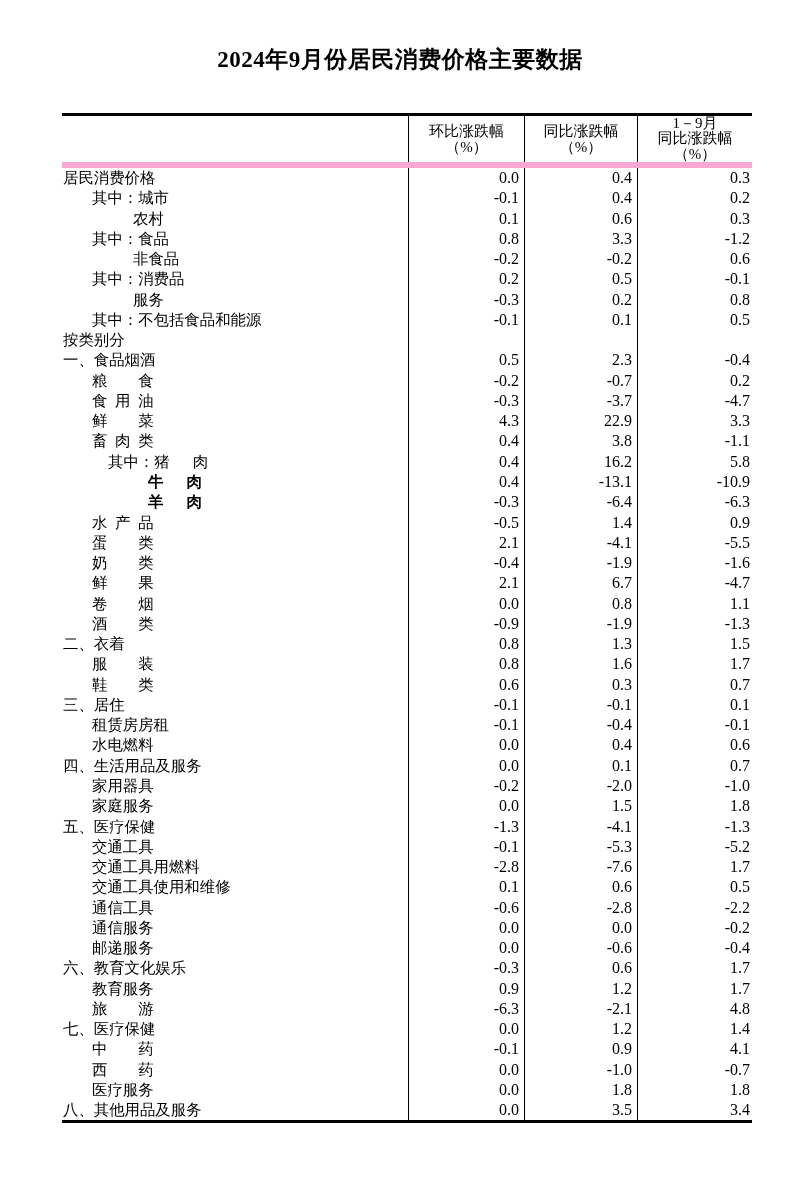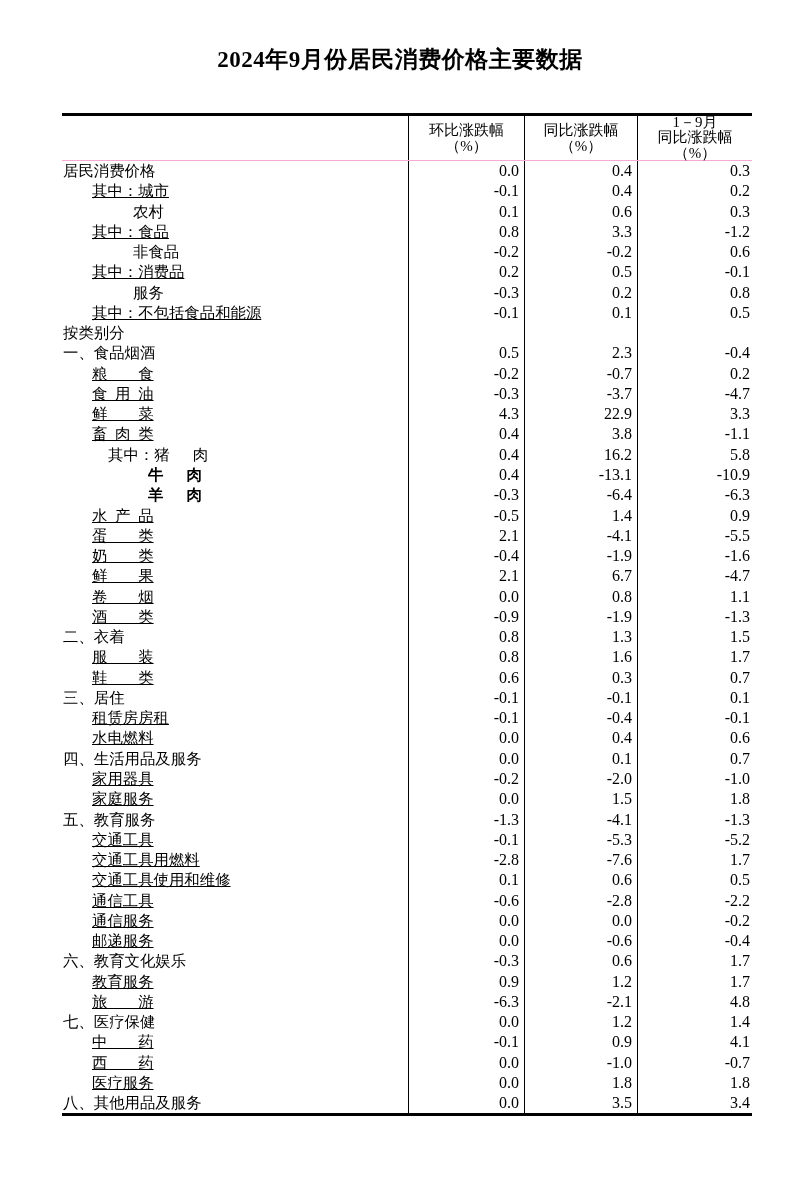--- a/index.html
+++ b/index.html
@@ -11,21 +11,21 @@
   .title{
     position:absolute;top:44px;left:0;width:800px;margin:0;
     text-align:center;font-size:23px;font-weight:bold;letter-spacing:0.5px;
   }
   .cpi-table{
     position:absolute;left:62px;top:113px;width:690px;
     border-top:3px solid #000;border-bottom:3px solid #000;
     box-sizing:content-box;
   }
   .thead{
-    display:flex;height:45px;border-bottom:1px solid #f9a8d4;box-sizing:border-box;
+    display:flex;height:52px;border-bottom:6px solid #f9a8d4;box-sizing:border-box;
   }
   .th{
     display:flex;flex-direction:column;justify-content:center;align-items:center;
     font-size:15px;line-height:16.5px;box-sizing:border-box;text-align:center;
   }
   .th1{width:347px;border-right:1.6px solid #000;}
   .th2{width:116px;border-right:1.6px solid #000;}
   .th3{width:113px;border-right:1.6px solid #000;}
   .th4{width:114px;line-height:15.2px;text-align:right;}
   .tbody{display:flex;flex-direction:column;}
@@ -35,21 +35,21 @@
     font-size:15.4px;line-height:20.28px;white-space:pre;overflow:hidden;
   }
   .cv{
     height:100%;box-sizing:border-box;text-align:right;
     font-size:16px;line-height:20.28px;white-space:pre;
   }
   .v1{width:116px;border-right:1.6px solid #000;padding-right:5px;}
   .v2{width:113px;border-right:1.6px solid #000;padding-right:5px;}
   .v3{width:114px;padding-right:2px;}
   .i0{padding-left:1px;}
-  .i1{padding-left:30px;text-decoration:underline;}
+  .i1{padding-left:30px;}
   .i2{padding-left:71px;}
   .i3{padding-left:46px;}
   .i4{padding-left:86px;font-weight:bold;}
 </style>
 </head>
 <body>
 
 <div class="page">
   <h1 class="title">2024年9月份居民消费价格主要数据</h1>
 
@@ -257,21 +257,21 @@
           <div class="cv v2">-2.0</div>
           <div class="cv v3">-1.0</div>
         </div>
         <div class="row">
           <div class="cl i1">家庭服务</div>
           <div class="cv v1">0.0</div>
           <div class="cv v2">1.5</div>
           <div class="cv v3">1.8</div>
         </div>
         <div class="row">
-          <div class="cl i0">五、教育服务</div>
+          <div class="cl i0">五、医疗保健</div>
           <div class="cv v1">-1.3</div>
           <div class="cv v2">-4.1</div>
           <div class="cv v3">-1.3</div>
         </div>
         <div class="row">
           <div class="cl i1">交通工具</div>
           <div class="cv v1">-0.1</div>
           <div class="cv v2">-5.3</div>
           <div class="cv v3">-5.2</div>
         </div>

